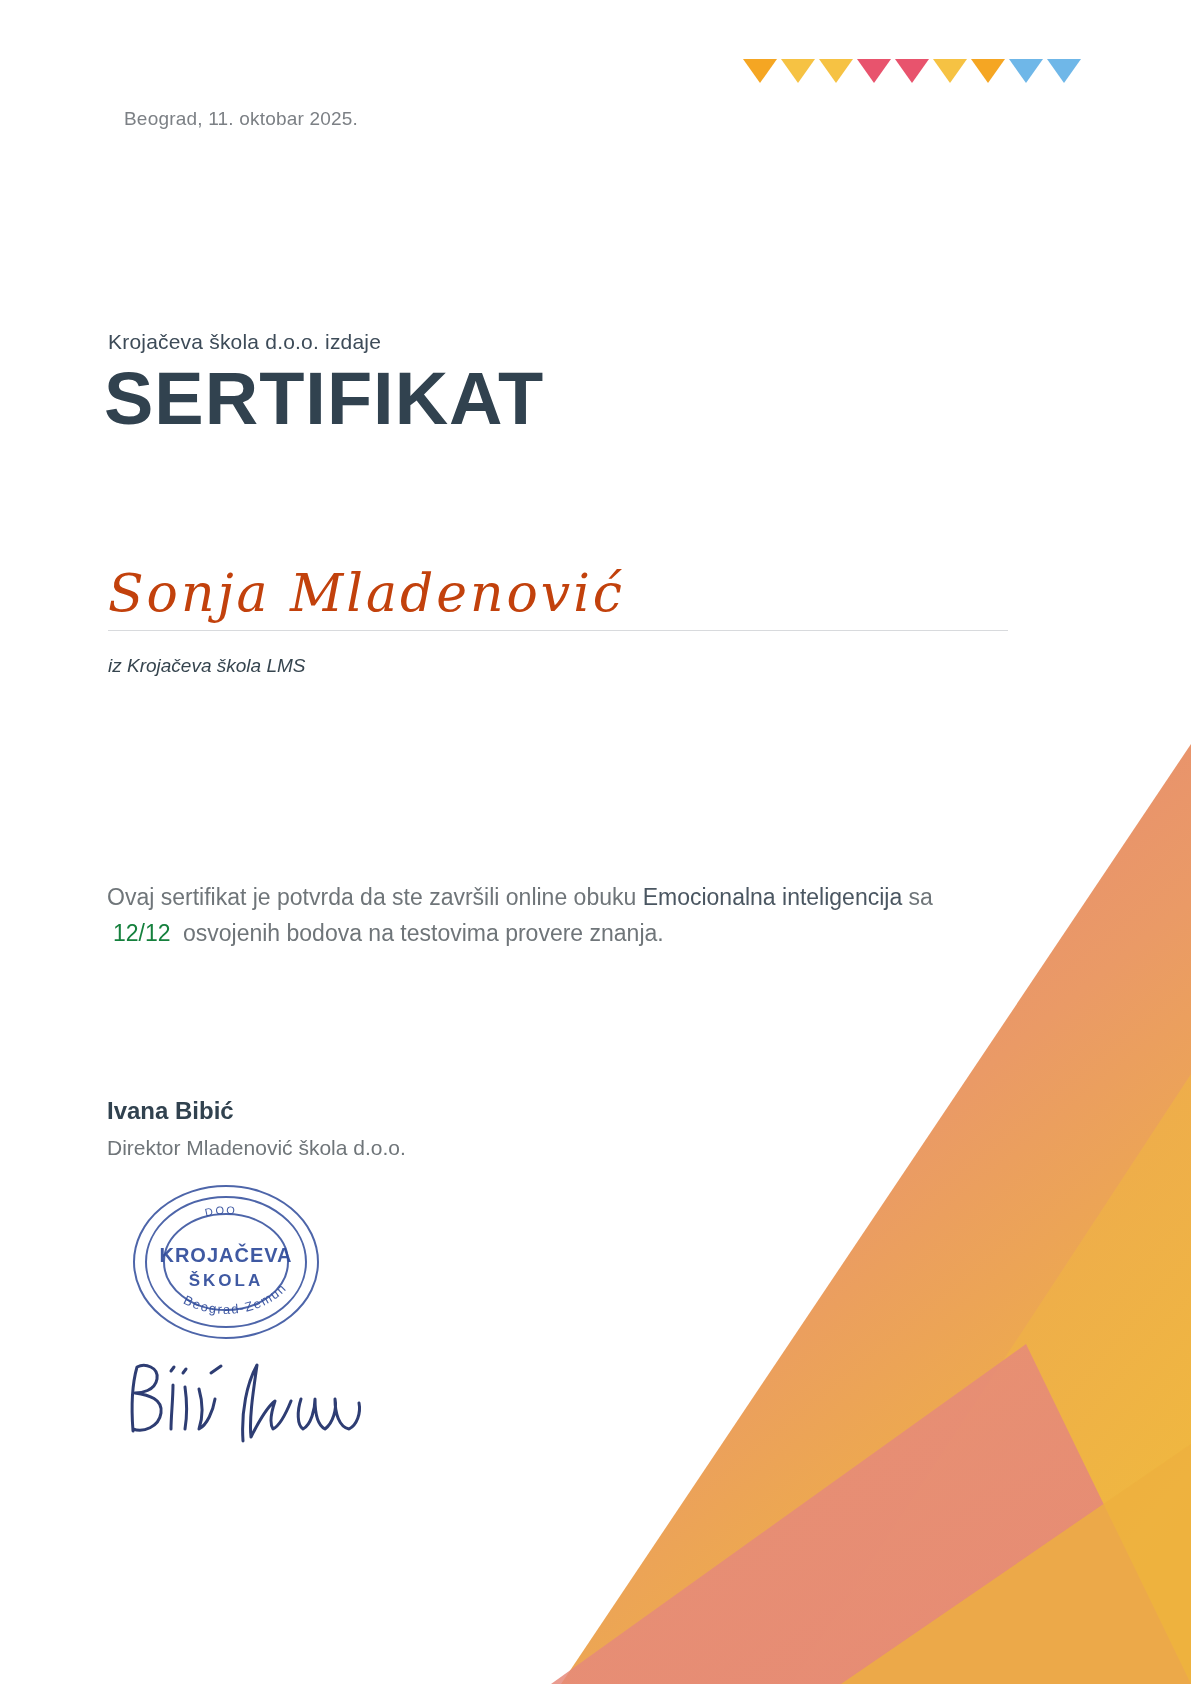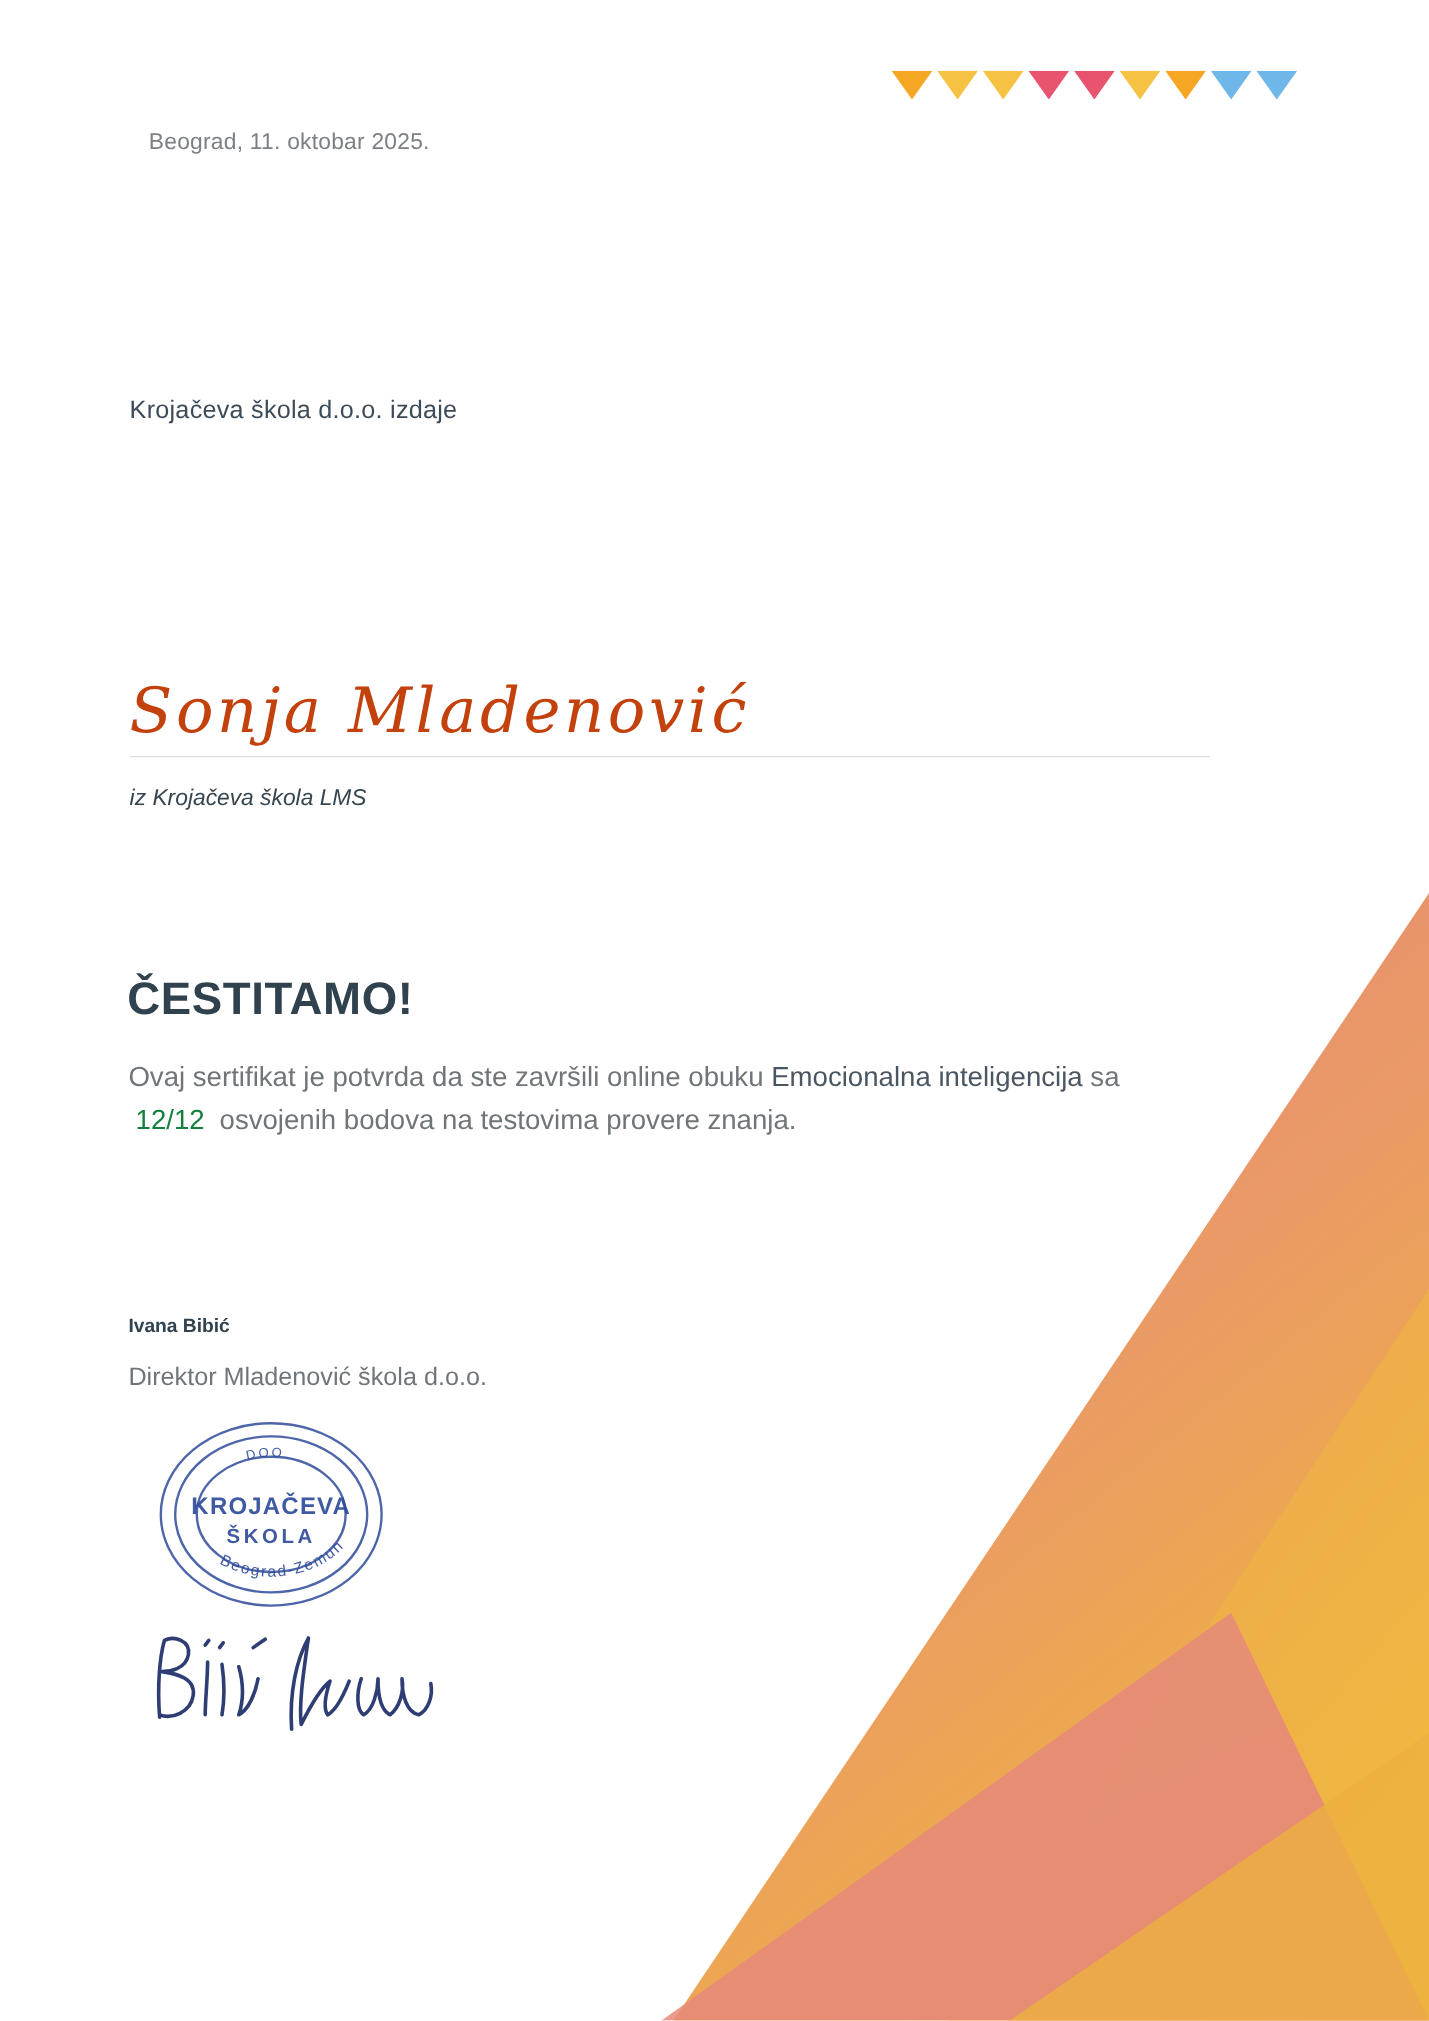--- a/index.html
+++ b/index.html
@@ -137,21 +137,21 @@
     font-weight: 400;
     padding: 0 6px;
     margin-top: 10px;
   }
 
   
   .sig-name {
     position: absolute;
     left: 107px;
     top: 1097px;
-    font-size: 16px;
+    font-size: 24px;
     font-weight: 700;
     color: #31424f;
   }
   .sig-role {
     position: absolute;
     left: 107px;
     top: 1136px;
     font-size: 21px;
     color: #6f7579;
   }
@@ -207,26 +207,26 @@
       <polygon points="114,0 148,0 131,24" fill="#e8536d"></polygon>
       <polygon points="152,0 186,0 169,24" fill="#e8536d"></polygon>
       <polygon points="190,0 224,0 207,24" fill="#f6c243"></polygon>
       <polygon points="228,0 262,0 245,24" fill="#f5a623"></polygon>
       <polygon points="266,0 300,0 283,24" fill="#6fb7e8"></polygon>
       <polygon points="304,0 338,0 321,24" fill="#6fb7e8"></polygon>
     </svg>
   </div>
 
   <div class="issuer">Krojačeva škola d.o.o. izdaje</div>
+  <div class="cert-title">SERTIFIKAT</div>
 
   <div class="recipient-name">Sonja Mladenović</div>
   <div class="name-rule"></div>
   <div class="recipient-from">iz Krojačeva škola LMS</div>
 
-  <div class="congrats">ČESTITAMO!</div>
   <div class="body-text">
     <span>Ovaj sertifikat je potvrda da ste završili online obuku </span><b>Emocionalna inteligencija</b><span> sa </span><span class="score">12/12</span><span> osvojenih bodova na testovima provere znanja.</span>
   </div>
 
   <div class="sig-name">Ivana Bibić</div>
   <div class="sig-role">Direktor Mladenović škola d.o.o.</div>
 
   <svg class="stamp" viewBox="0 0 200 165">
     <g fill="none" stroke="#2f4b9b" stroke-width="2" opacity="0.85">
       <ellipse cx="100" cy="82" rx="92" ry="76"></ellipse>

